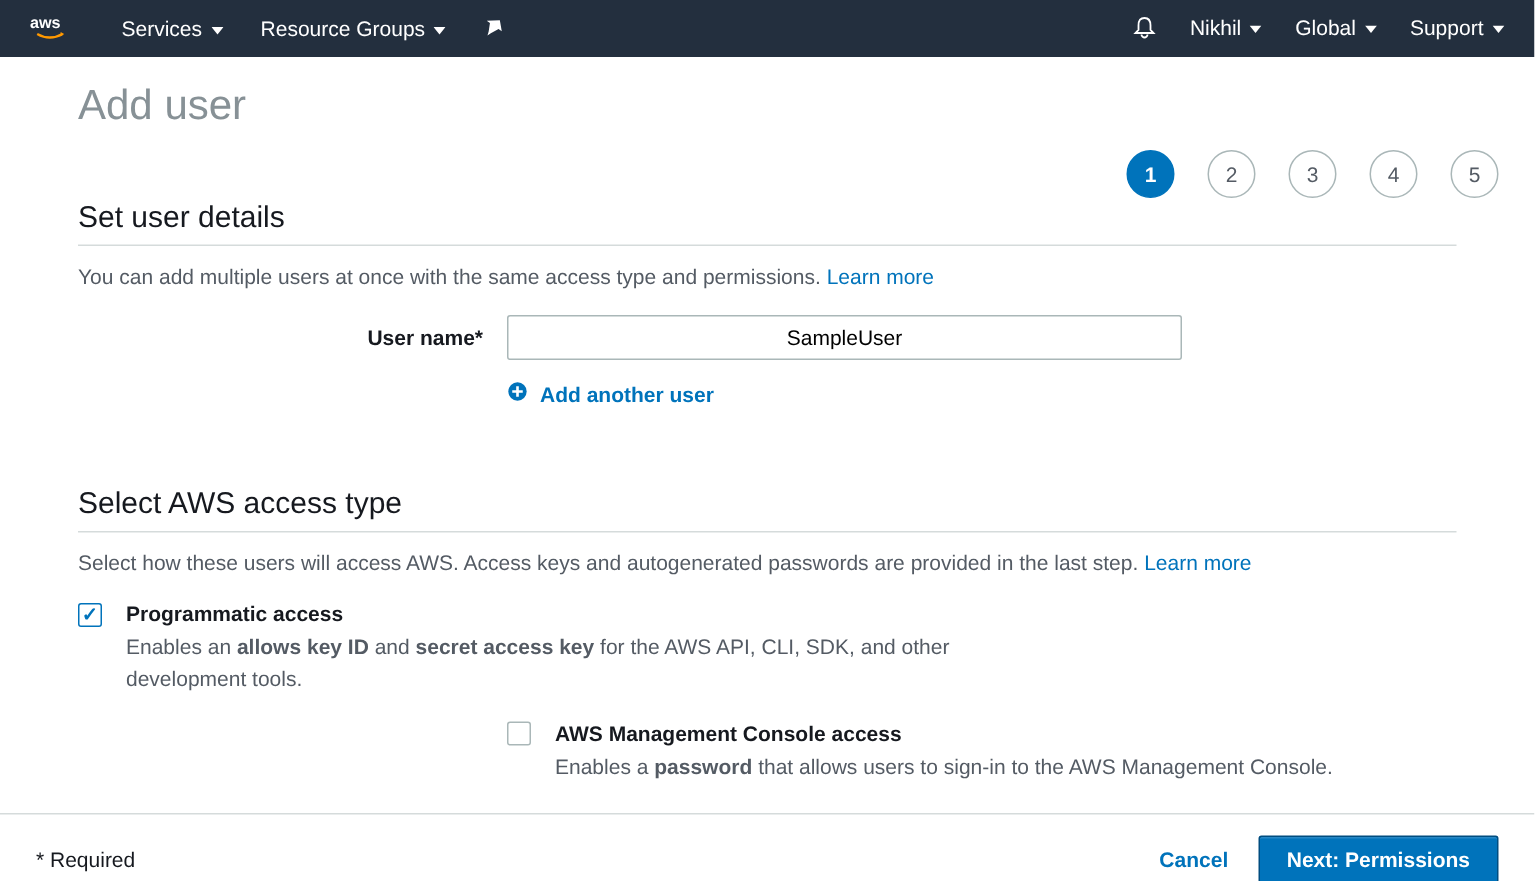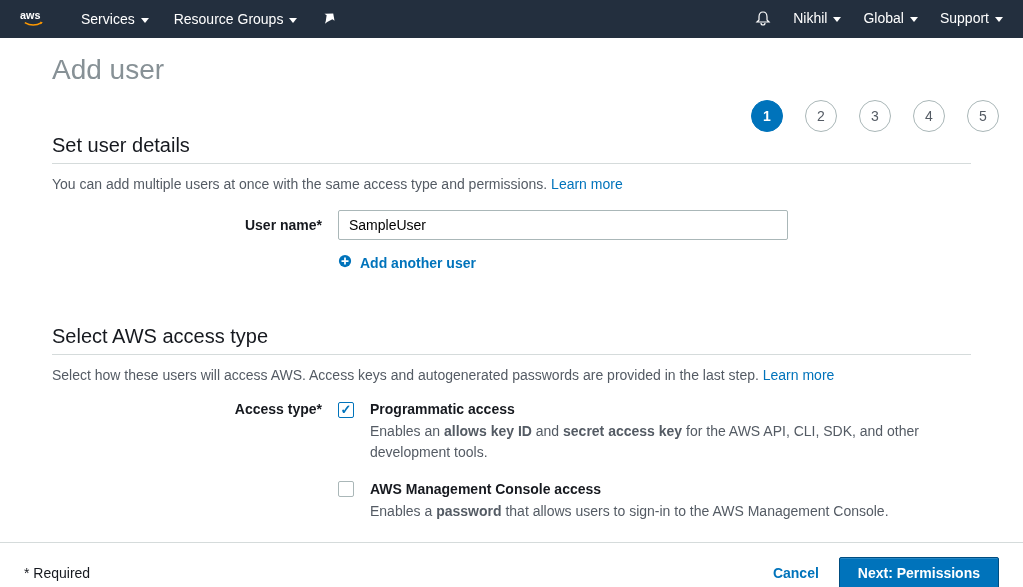--- a/index.html
+++ b/index.html
@@ -21,21 +21,21 @@
     .step { width: 32px; height: 32px; border-radius: 50%; border: 1px solid #aab7b8; display: flex; align-items: center; justify-content: center; font-size: 14px; color: #545b64; cursor: pointer; background: #fff; }
     .step.active { background: #0073bb; border-color: #0073bb; color: #fff; font-weight: bold; }
     
     .section-title { font-size: 20px; font-weight: 400; margin-top: 48px; margin-bottom: 6px; color: #16191f; }
     .hr { border: 0; border-top: 1px solid #d5dbdb; margin-bottom: 12px; }
     .section-desc { color: #545b64; font-size: 14px; margin-bottom: 18px; }
     .link { color: #0073bb; cursor: pointer; }
     
     .field-row { display: flex; align-items: center; margin-bottom: 14px; }
     .field-label { width: 286px; text-align: right; padding-right: 16px; font-weight: bold; font-size: 14px; }
-    .text-input { width: 450px; padding: 6px 10px; border: 1px solid #aab7b8; border-radius: 2px; font-size: 14px; }
+    .text-input { width: 450px; padding: 6px 10px; border: 1px solid #aab7b8; border-radius: 2px; font-size: 14px; text-align: center; }
     
     .add-another { margin-left: 286px; color: #0073bb; font-weight: bold; cursor: pointer; display: flex; align-items: center; gap: 8px; font-size: 14px; text-align: center;}
     .plus-circle { width: 14px; height: 14px; }
     
     .checkbox-row { display: flex; align-items: flex-start; margin-bottom: 18px; }
     .checkbox-col { width: 286px; text-align: right; padding-right: 16px; font-weight: bold; font-size: 14px; }
     .checkbox-wrap { width: 32px; padding-top: 0px; }
     .check { width: 16px; height: 16px; border: 1px solid #0073bb; border-radius: 2px; display: inline-flex; align-items: center; justify-content: center; }
     .check.unchecked { border-color: #aab7b8; }
     .check-mark { color: #0073bb; font-size: 13px; font-weight: bold; line-height: 1; }
@@ -144,21 +144,20 @@
       <span>Add another user</span>
     </div>
 
     <h2 class="section-title" style="margin-top:54px">Select AWS access type</h2>
     <hr class="hr">
     <p class="section-desc">
       <span>Select how these users will access AWS. Access keys and autogenerated passwords are provided in the last step. </span><span class="link">Learn more</span>
     </p>
 
     <div class="checkbox-row">
-      <div class="checkbox-col">Access type*</div>
       <div class="checkbox-wrap">
         <span class="check">
           <span class="check-mark">✓</span>
         </span>
       </div>
       <div class="option-body">
         <div class="option-title">Programmatic access</div>
         <div class="option-desc">
           <span>Enables an </span><b>allows key ID</b><span> and </span><b>secret access key</b><span> for the AWS API, CLI, SDK, and other development tools.</span>
         </div>

